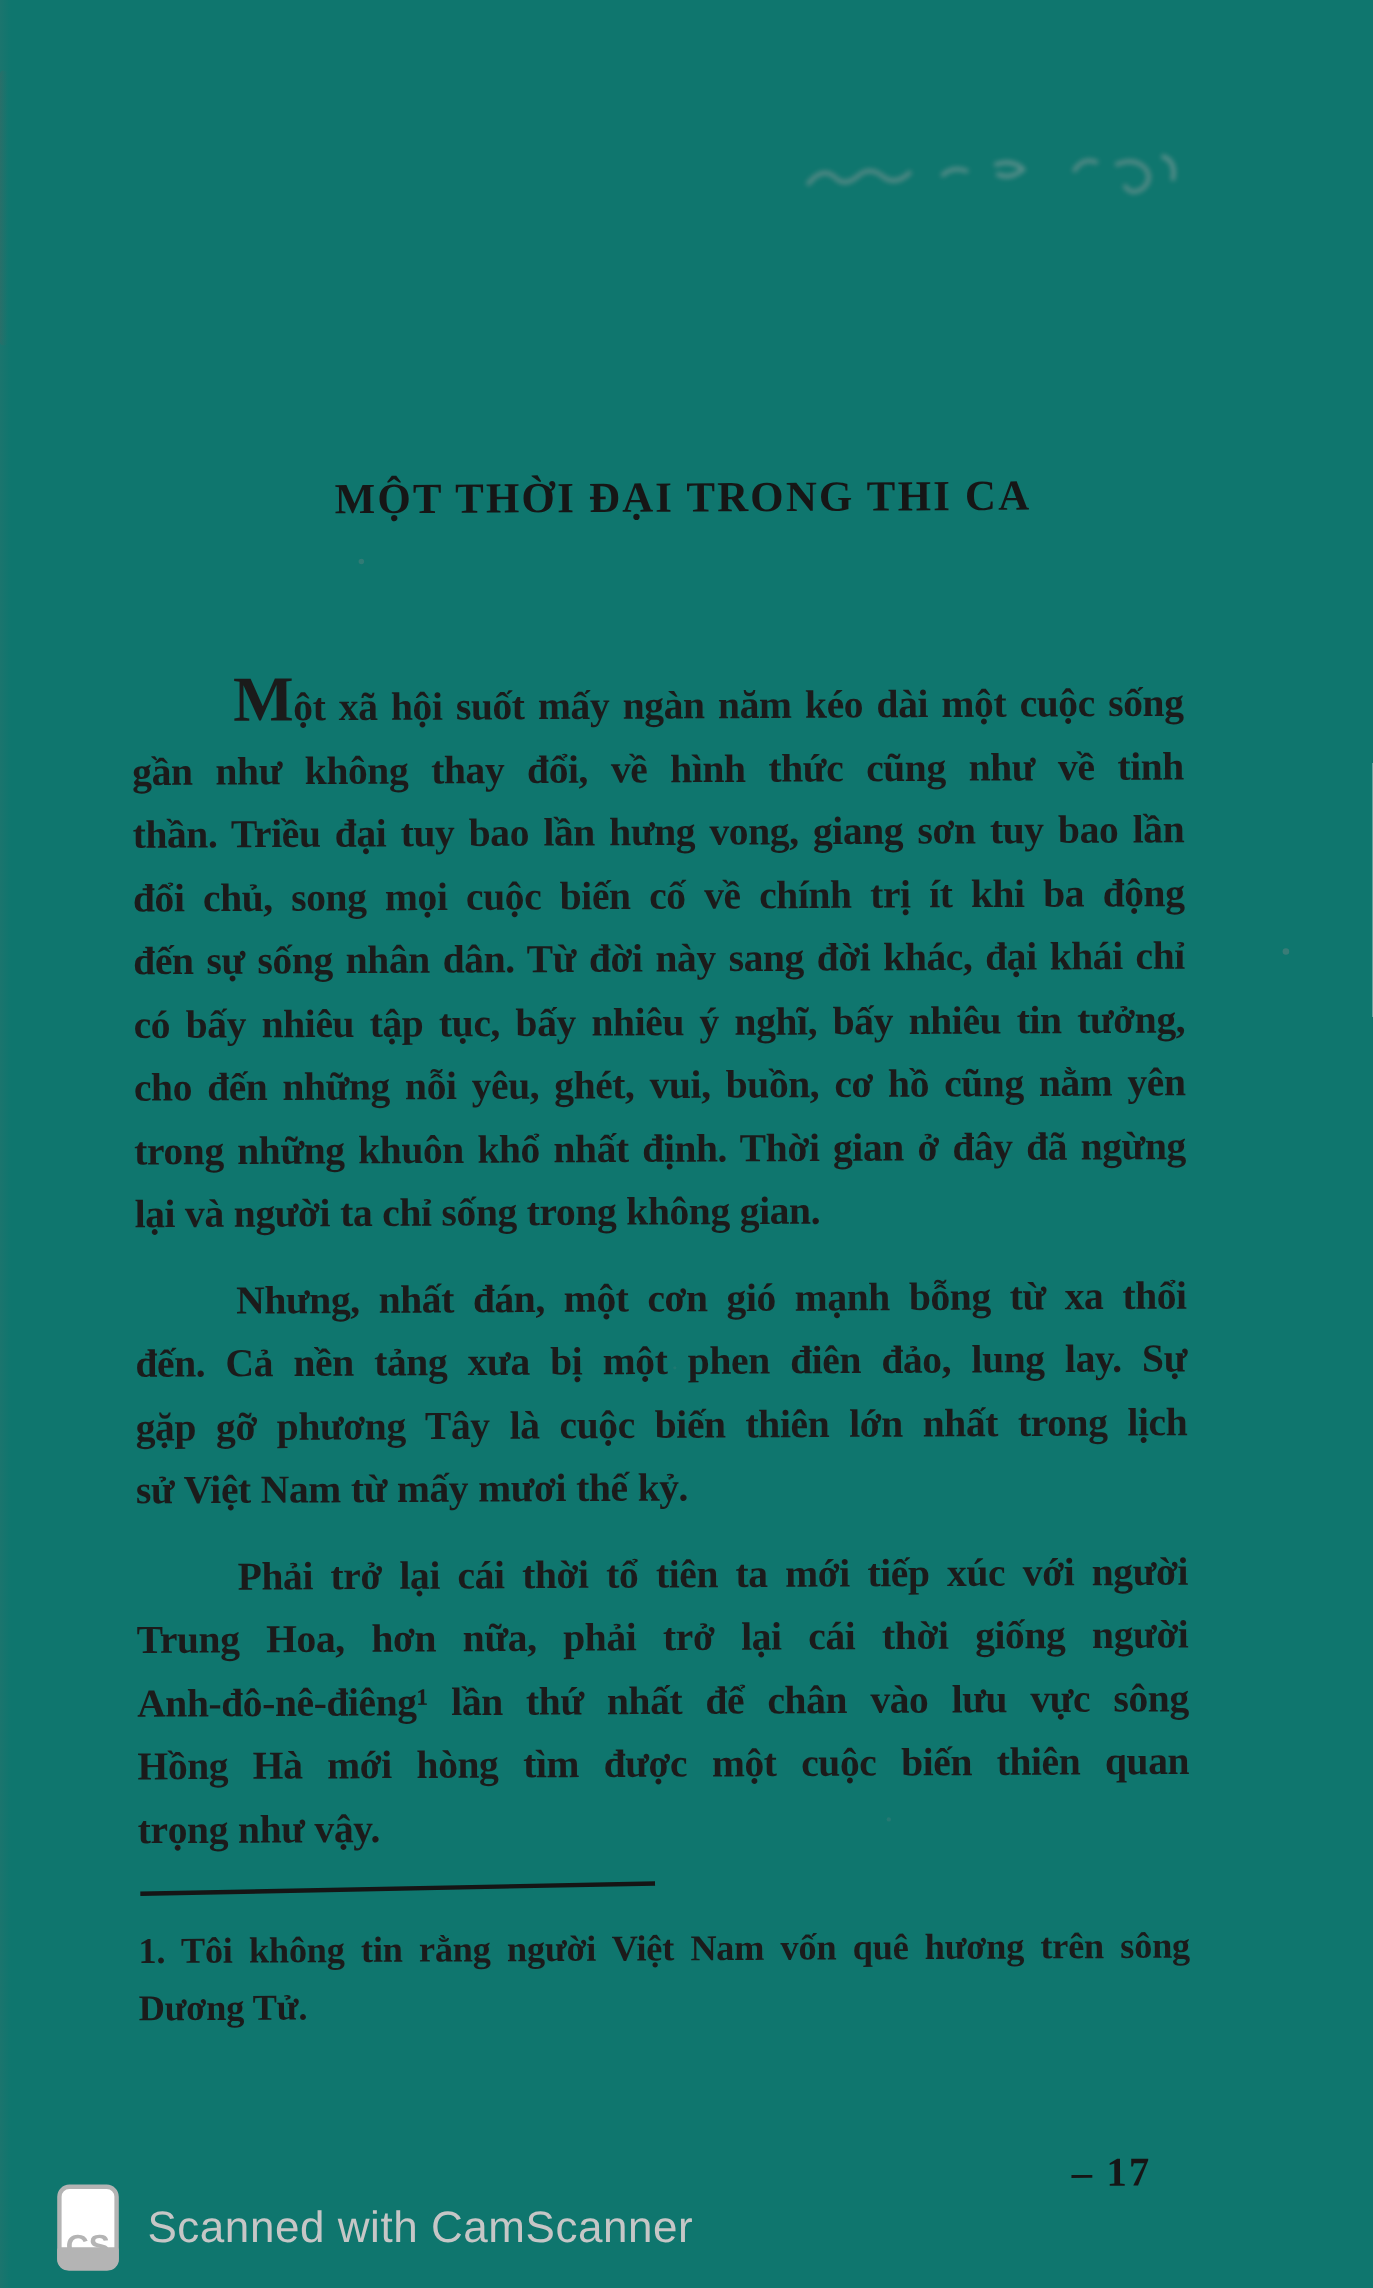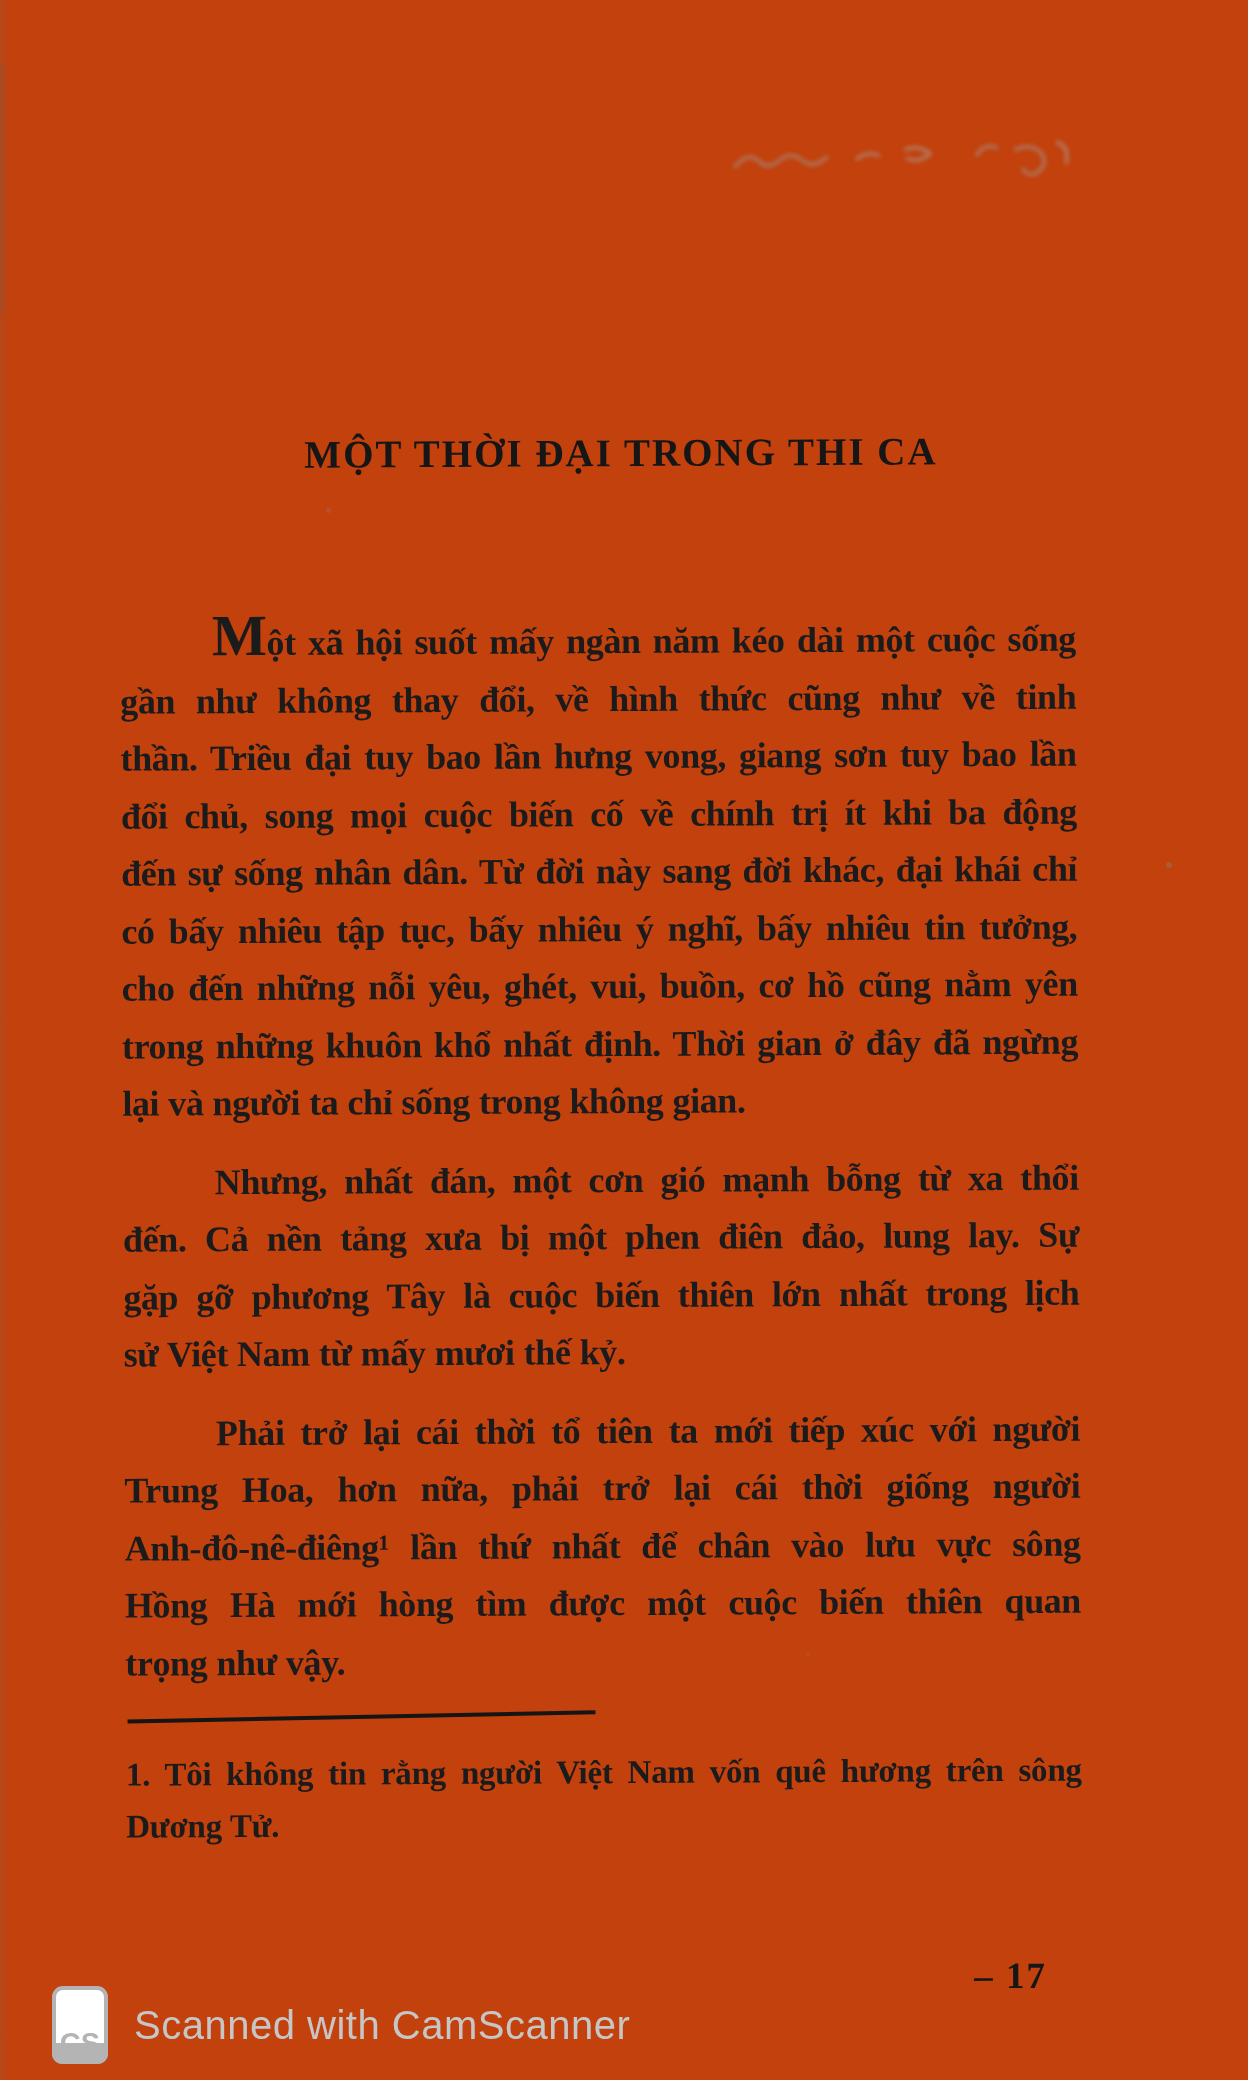--- a/index.html
+++ b/index.html
@@ -1,18 +1,18 @@
 <!DOCTYPE html>
 <html lang="vi"><head>
 <meta charset="utf-8">
 <style>
   html,body{margin:0;padding:0;background:#ffffff;}
   .page{
     position:relative;width:1248px;height:2080px;
-    background:#c2410c;overflow:hidden;
+    background:#0f766e;overflow:hidden;
     font-family:"Liberation Serif",serif;color:#1b1b1b;
   }
   .sheet{position:absolute;inset:0;transform:rotate(-0.3deg);}
   
   .title{
     position:absolute;top:430px;left:0;width:100%;
     text-align:center;font-size:39px;font-weight:700;
     letter-spacing:2px;color:#161616;margin:0;
   }
   

